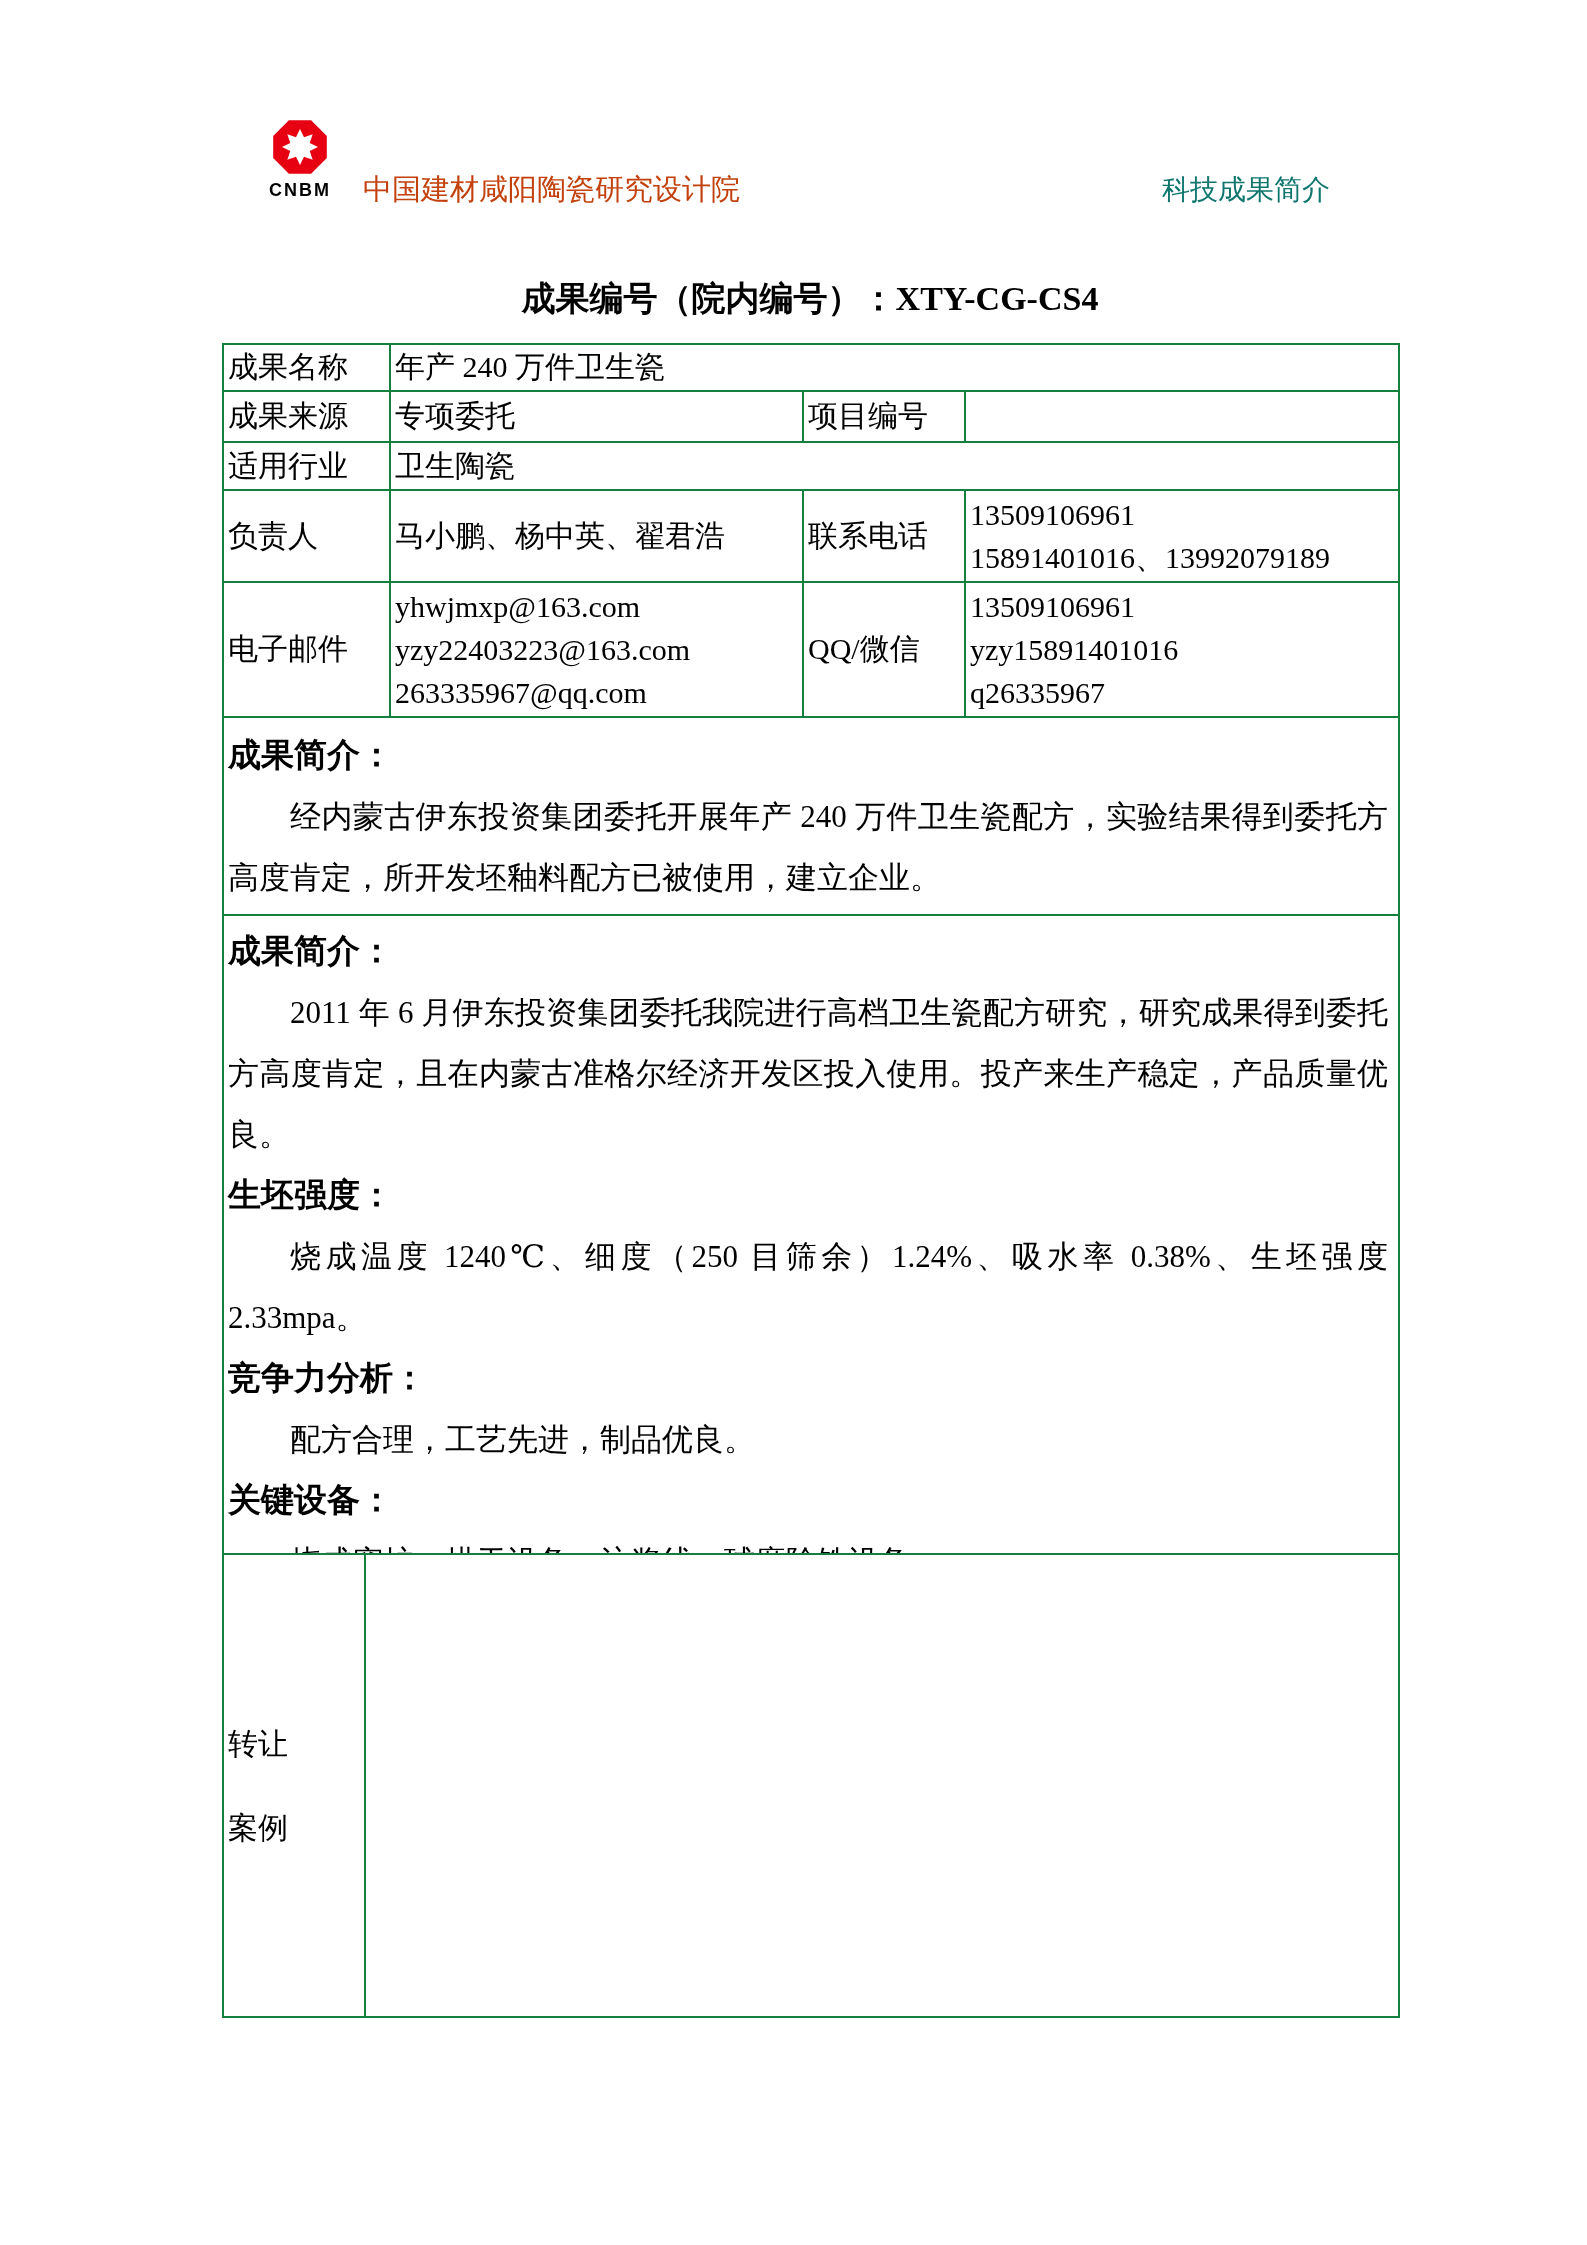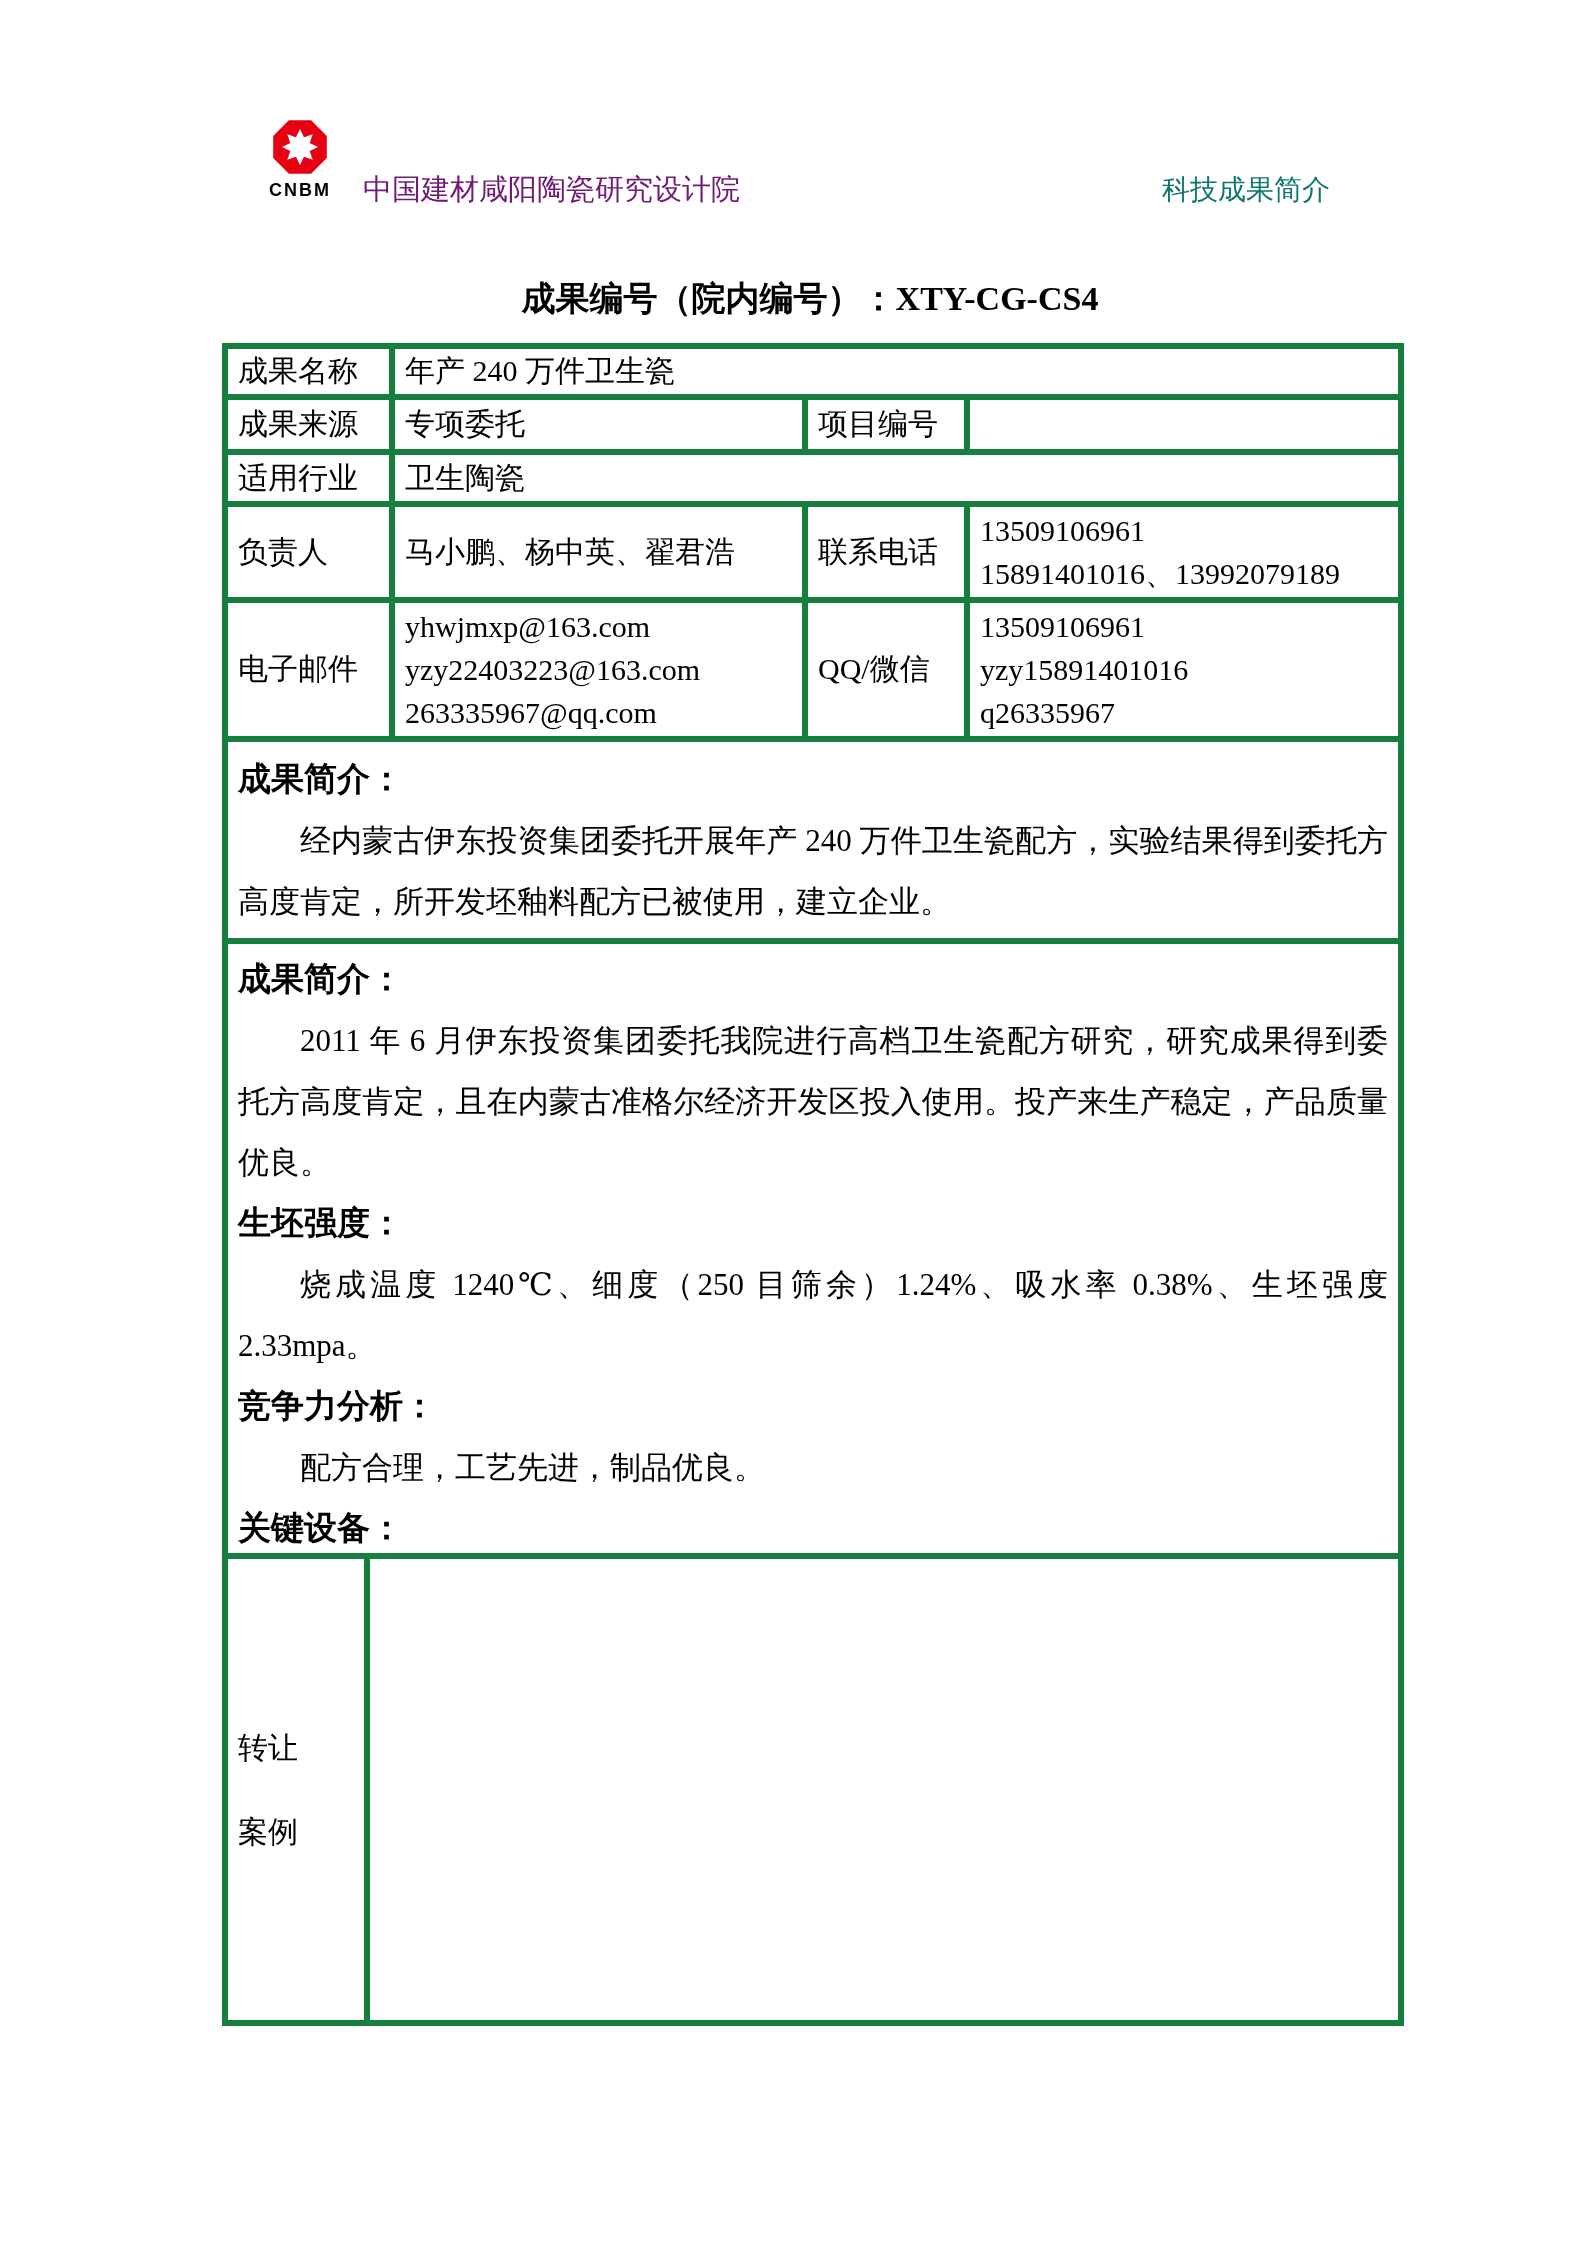--- a/index.html
+++ b/index.html
@@ -31,21 +31,21 @@
     font-weight: 700;
     font-size: 18px;
     letter-spacing: 2px;
     color: #000000;
   }
   .institute-name {
     position: absolute;
     left: 363px; top: 170px;
     font-family: "Liberation Sans", "DejaVu Sans", sans-serif;
     font-size: 29px;
-    color: #701a75;
+    color: #c2410c;
     white-space: nowrap;
   }
   .doc-type {
     position: absolute;
     left: 1162px; top: 171px;
     font-family: "Liberation Sans", "DejaVu Sans", sans-serif;
     font-size: 28px;
     color: #0f766e;
     white-space: nowrap;
   }
@@ -62,23 +62,23 @@
   }
 
   
   table.grid {
     position: absolute;
     border-collapse: collapse;
     table-layout: fixed;
     background: #fff;
   }
   table.grid td {
-    border: 6px solid #15803d;
+    border: 2px solid #15803d;
     font-size: 30px;
-    padding: 2px 10px 2px 10px;
+    padding: 2px 10px 2px 4px;
     vertical-align: middle;
     overflow: hidden;
   }
   .main-table { left: 222px; top: 343px; width: 1176px; }
   .value-cell { padding-left: 16px; }
   .multiline div { line-height: 43px; }
   .multiline { padding-top: 6px; padding-bottom: 6px; }
 
   .section-cell {
     vertical-align: top;

